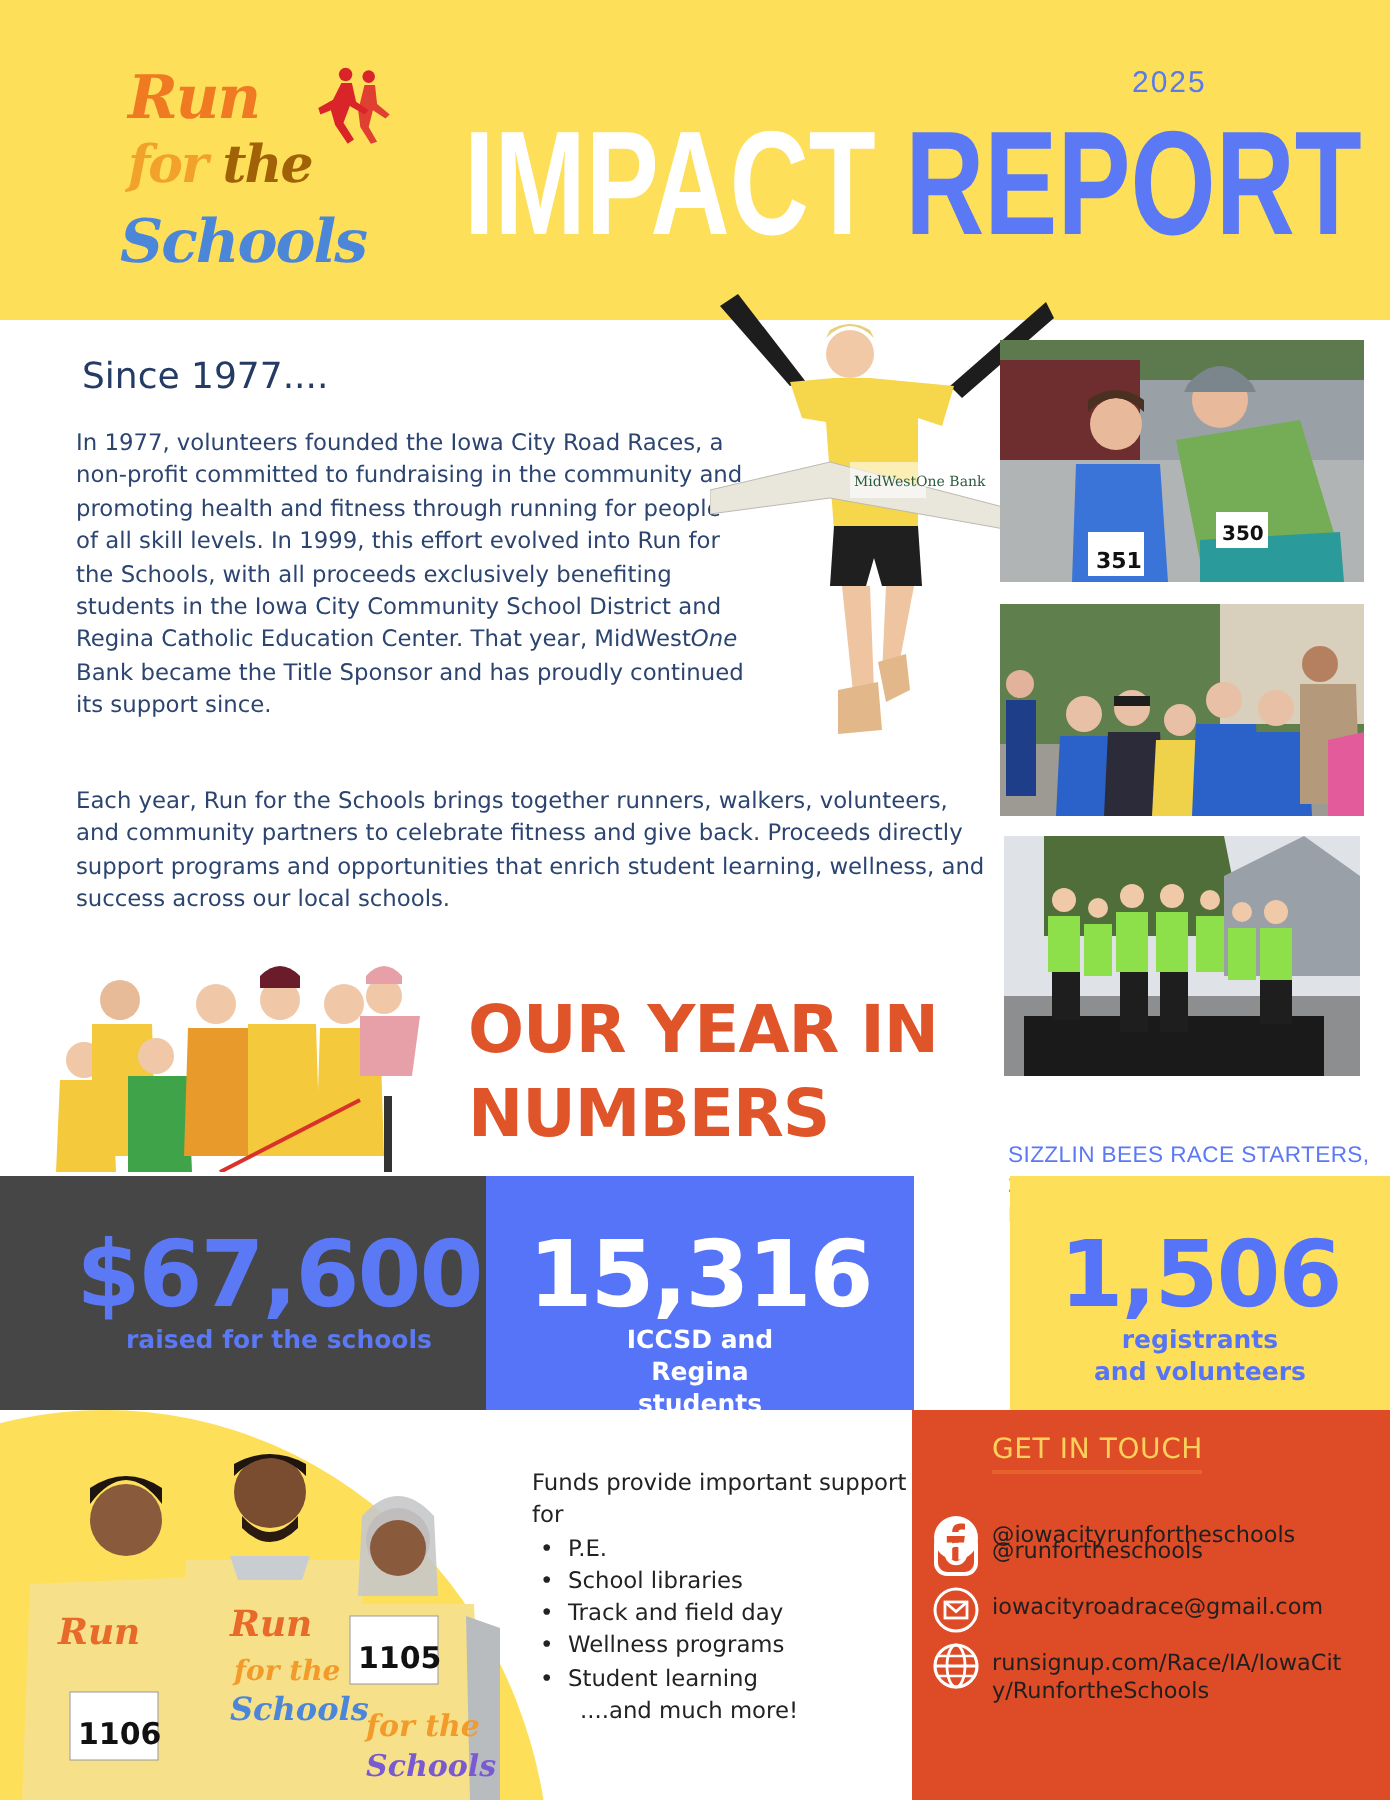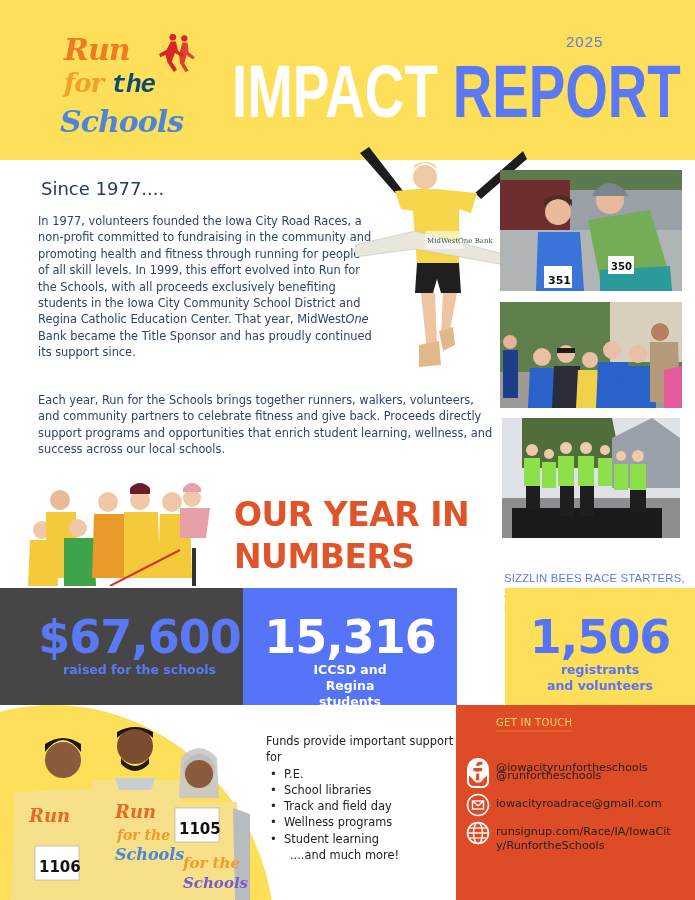--- a/index.html
+++ b/index.html
@@ -8,21 +8,21 @@
 
   
   .header { position: absolute; left: 0; top: 0; width: 695px; height: 160px; background: #fddf5a; }
   .logo { position: absolute; left: 56px; top: 32px; width: 140px; height: 118px; }
   .logo .l1, .logo .l2, .logo .l3 {
     position: absolute; font-family: "DejaVu Serif", serif; font-weight: bold; font-style: italic;
     letter-spacing: -1px;
   }
   .logo .l1 { left: 8px; top: 0; font-size: 30px; color: #f07a22; }
   .logo .l2 { left: 8px; top: 36px; font-size: 26px; color: #f2a12a; }
-  .logo .l2 .the { color: #0c4a6e; font-family: Liberation Mono, monospace; }
+  .logo .l2 .the { color: #a16207; }
   .logo .l3 { left: 4px; top: 72px; font-size: 30px; color: #4b86d8; }
   .runner-icon { position: absolute; left: 100px; top: 0px; width: 42px; height: 42px; }
 
   .year { position: absolute; left: 566px; top: 33px; font-size: 15px; color: #5b7be8; letter-spacing: 1px; font-family: "Liberation Sans", sans-serif; }
   .title { position: absolute; left: 232px; top: 52px; font-family: "Liberation Sans", sans-serif; font-weight: bold; font-size: 74px; line-height: 80px; letter-spacing: 0px; transform: scaleX(0.74); transform-origin: left top; white-space: nowrap; }
   .title .impact { color: #ffffff; }
   .title .report { color: #5b78f5; margin-left: 20px; }
 
   
   .since { position: absolute; left: 41px; top: 178px; font-size: 18px; color: #243b66; font-family: "DejaVu Sans", sans-serif; }
@@ -51,21 +51,21 @@
   .stat2 { left: 243px; width: 214px; background: #5674f7; color: #ffffff; padding-top: 24px; }
   .stat3 { left: 505px; width: 190px; background: #fddf5a; color: #5674f7; padding-top: 24px; }
 
   .funds { position: absolute; left: 266px; top: 733px; width: 190px; font-size: 11.4px; line-height: 16.3px; color: #222; }
   .funds ul { list-style: none; padding-left: 0; }
   .funds li { position: relative; padding-left: 18px; }
   .funds li::before { content: "•"; position: absolute; left: 4px; top: 0; }
   .funds .more { padding-left: 24px; }
 
   .contact { position: absolute; left: 456px; top: 705px; width: 239px; height: 195px; background: #de4b27; }
-  .contact-title { position: absolute; left: 40px; top: 12px; font-size: 10px; color: #fbd15b; letter-spacing: 0.3px; padding-bottom: 2px; border-bottom: 2px solid #e8602b; }
+  .contact-title { position: absolute; left: 40px; top: 12px; font-size: 14px; color: #fbd15b; letter-spacing: 0.3px; padding-bottom: 2px; border-bottom: 2px solid #e8602b; }
   .c-row { position: absolute; left: 10px; display: flex; align-items: flex-start; }
   .c-row .ic { width: 24px; height: 24px; flex: 0 0 24px; margin-right: 6px; }
   .c-row .tx { font-size: 11.2px; line-height: 13.5px; color: #1f1f1f; padding-top: 4px; width: 180px; word-break: break-all; }
 </style>
 </head>
 <body>
 
 <div class="header">
   <div class="logo">
     <span class="l1">Run</span>

